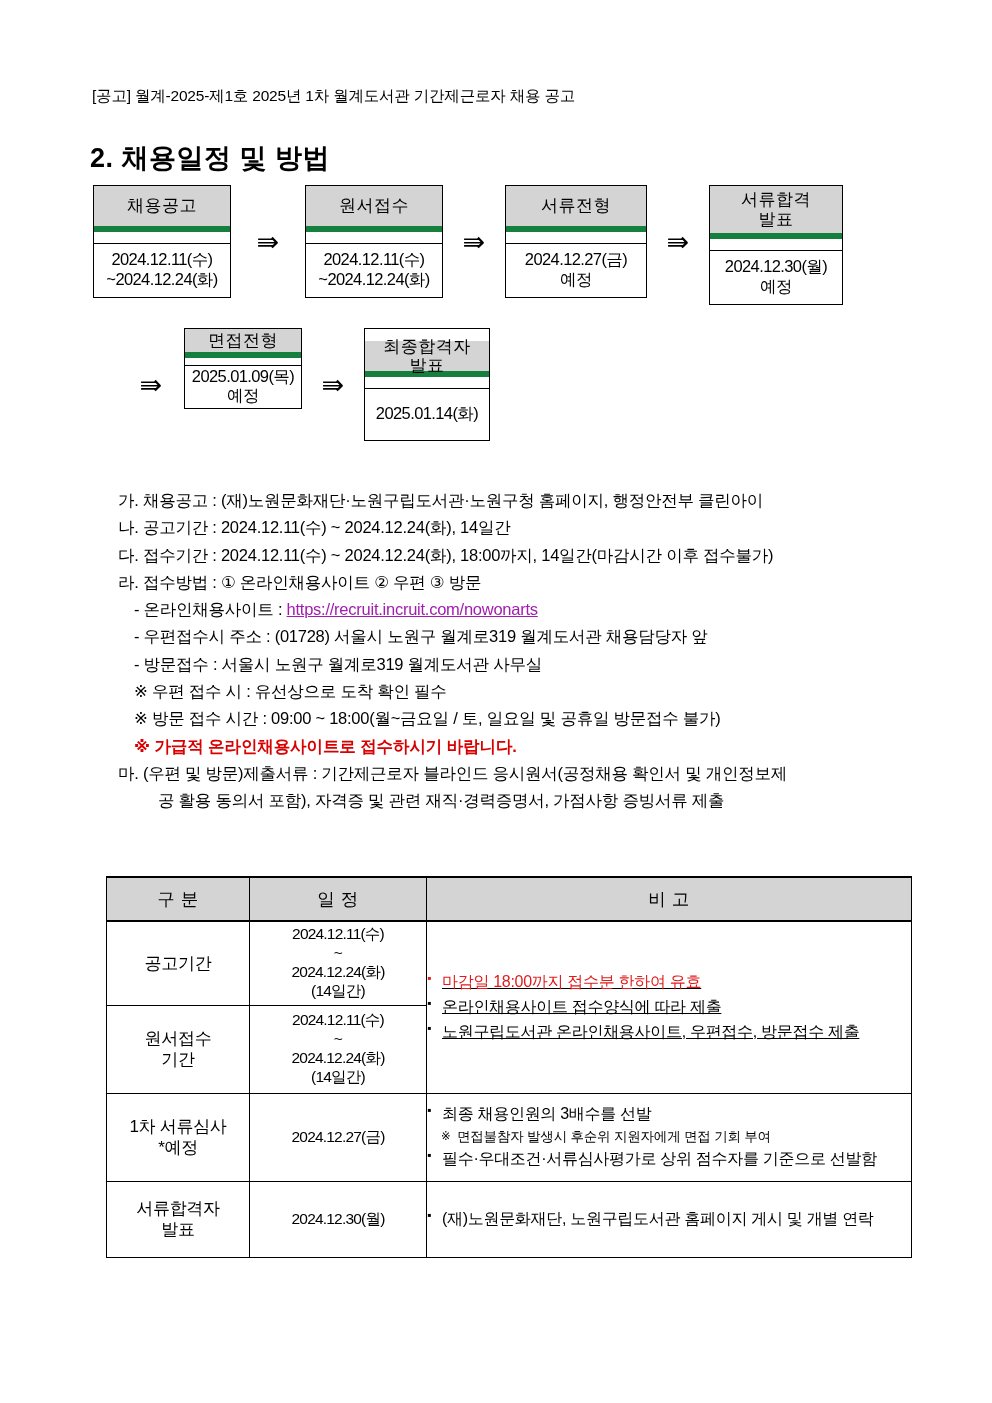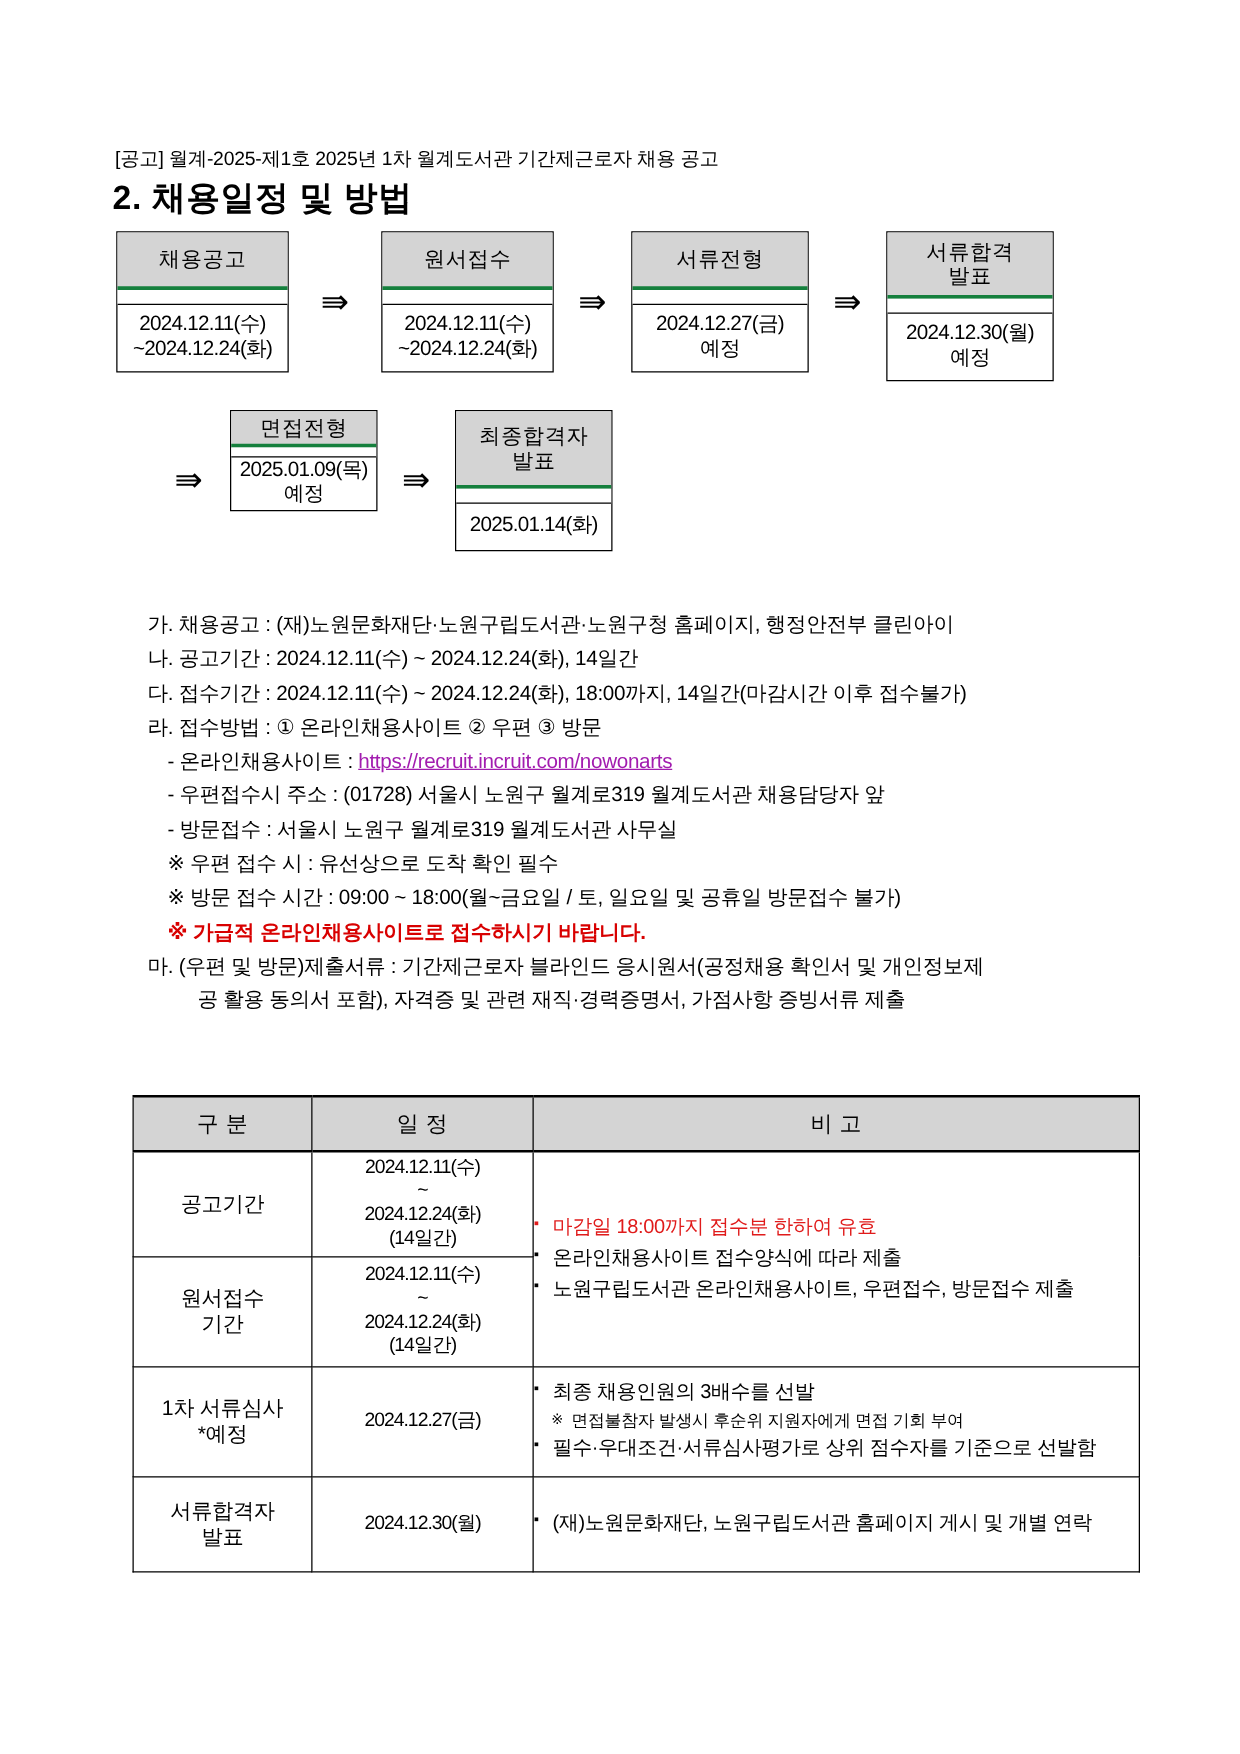--- a/index.html
+++ b/index.html
@@ -23,21 +23,20 @@
   }
 
   
   .doc-header {
     position: absolute;
     left: 92px;
     top: 86px;
     font-size: 15.5px;
     letter-spacing: -0.2px;
     white-space: nowrap;
-    margin-top: 31px;
   }
 
   .section-title {
     position: absolute;
     left: 90px;
     top: 140px;
     font-size: 27px;
     font-weight: bold;
     letter-spacing: 0.5px;
     white-space: nowrap;
@@ -60,21 +59,21 @@
 
   .flow-box {
     border: 1px solid #000;
     background: #ffffff;
     box-sizing: border-box;
     display: flex;
     flex-direction: column;
   }
   .flow-box .bx-head {
     background: #d4d4d4;
-    border-bottom: 3px solid #15803d;
+    border-bottom: 6px solid #15803d;
     text-align: center;
     font-size: 17px;
     letter-spacing: 0.5px;
     line-height: 1.12;
     display: flex;
     align-items: center;
     justify-content: center;
     box-sizing: border-box;
   }
   .flow-box .bx-gap {
@@ -101,21 +100,21 @@
   .bx-w1 .bx-head { height: 46px; }
   .bx-w2 { width: 138px; height: 113px; }
   .bx-w2 .bx-head { height: 46px; }
   .bx-w3 { width: 142px; height: 113px; }
   .bx-w3 .bx-head { height: 46px; }
   .bx-w4 { width: 134px; height: 120px; }
   .bx-w4 .bx-head { height: 53px; }
   .bx-w5 { width: 118px; height: 81px; }
   .bx-w5 .bx-head { height: 46px; }
   .bx-w6 { width: 126px; height: 113px; }
-  .bx-w6 .bx-head { height: 62px; }
+  .bx-w6 .bx-head { height: 36px; margin-top: 12px; }
 
   .arrow {
     font-size: 27px;
     line-height: 1;
     display: flex;
     align-items: center;
     justify-content: center;
     height: 113px;
     width: 74px;
     flex: 0 0 auto;
@@ -222,21 +221,21 @@
     left: 14px;
     font-size: 11.5px;
     top: 1px;
   }
   .bl.red { color: #e01b1b; }
   .row-tall { height: 84px; }
   .row-tall2 { height: 88px; }
   .row-3 { height: 88px; }
   .row-4 { height: 76px; }
   .last-row td { border-bottom: 2px solid #000; }
-  .bigo-span { vertical-align: middle; }
+  .bigo-span { vertical-align: middle; text-decoration: underline; }
 </style>
 </head>
 <body>
 
 <div class="page">
 
   <div class="doc-header">[공고] 월계-2025-제1호 2025년 1차 월계도서관 기간제근로자 채용 공고</div>
 
   <div class="section-title">2. 채용일정 및 방법</div>
 

